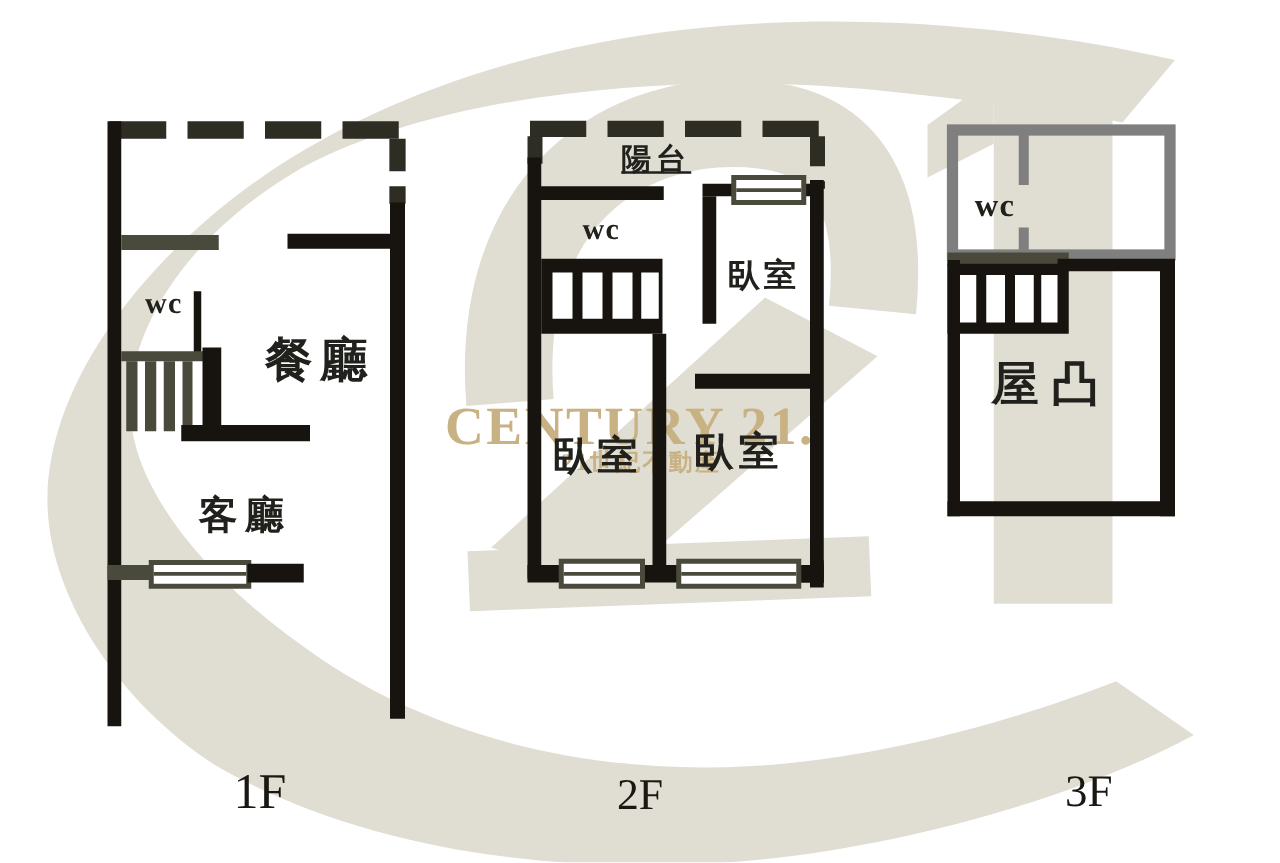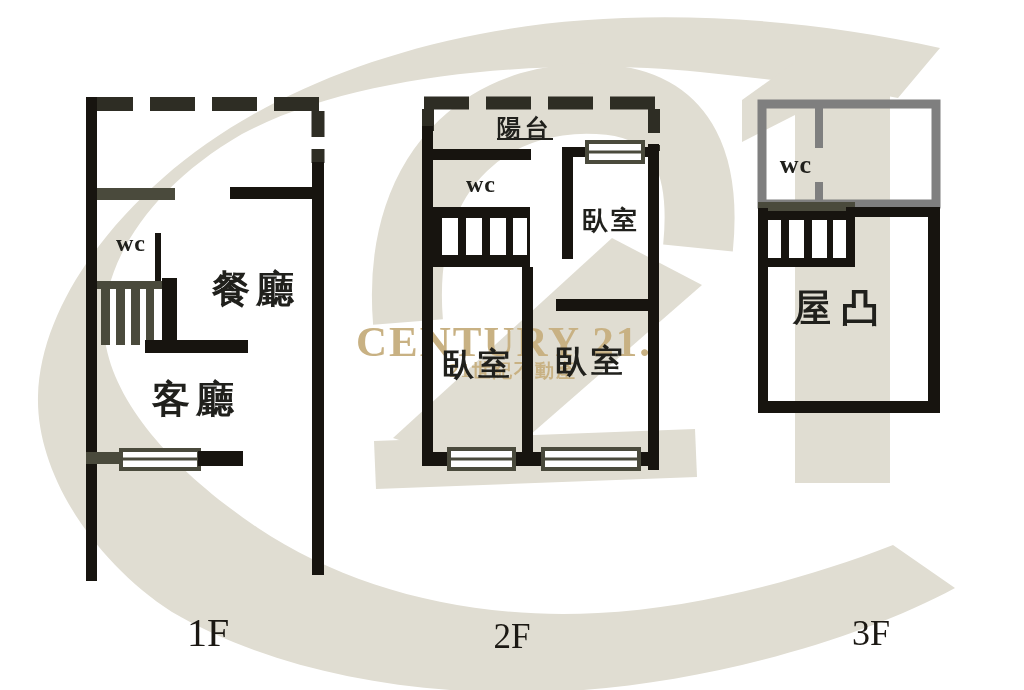--- a/index.html
+++ b/index.html
@@ -124,21 +124,21 @@
       </g>
       <rect class="wb" x="846" y="207" width="94" height="10"></rect>
       <rect class="wb" x="758" y="208" width="10" height="205"></rect>
       <rect class="wb" x="928" y="213" width="12" height="200"></rect>
       <rect class="wb" x="758" y="401" width="182" height="12"></rect>
     </g>
   </svg>
 
   <div class="lbl" style="left:131px;top:243px;font-size:24px;letter-spacing:1px;">wc</div>
   <div class="lbl" style="left:256px;top:276px;font-size:38px;letter-spacing:6px;margin-top:13px;">餐廳</div>
-  <div class="lbl" style="left:196px;top:399px;font-size:38px;letter-spacing:6px;">客廳</div>
+  <div class="lbl" style="left:196px;top:412px;font-size:31px;letter-spacing:6px;">客廳</div>
   <div class="lbl floorlbl" style="left:208px;top:633px;font-size:40px;">1F</div>
 
   <div class="lbl" style="left:525px;top:128px;font-size:24px;letter-spacing:4px;text-decoration:underline;">陽台</div>
   <div class="lbl" style="left:481px;top:184px;font-size:24px;letter-spacing:1px;">wc</div>
   <div class="lbl" style="left:611px;top:221px;font-size:26px;letter-spacing:3px;">臥室</div>
   <div class="lbl" style="left:478px;top:364px;font-size:32px;letter-spacing:4px;">臥室</div>
   <div class="lbl" style="left:591px;top:361px;font-size:32px;letter-spacing:4px;">臥室</div>
   <div class="lbl floorlbl" style="left:512px;top:636px;font-size:35px;">2F</div>
 
   <div class="lbl" style="left:796px;top:165px;font-size:26px;letter-spacing:1px;">wc</div>

